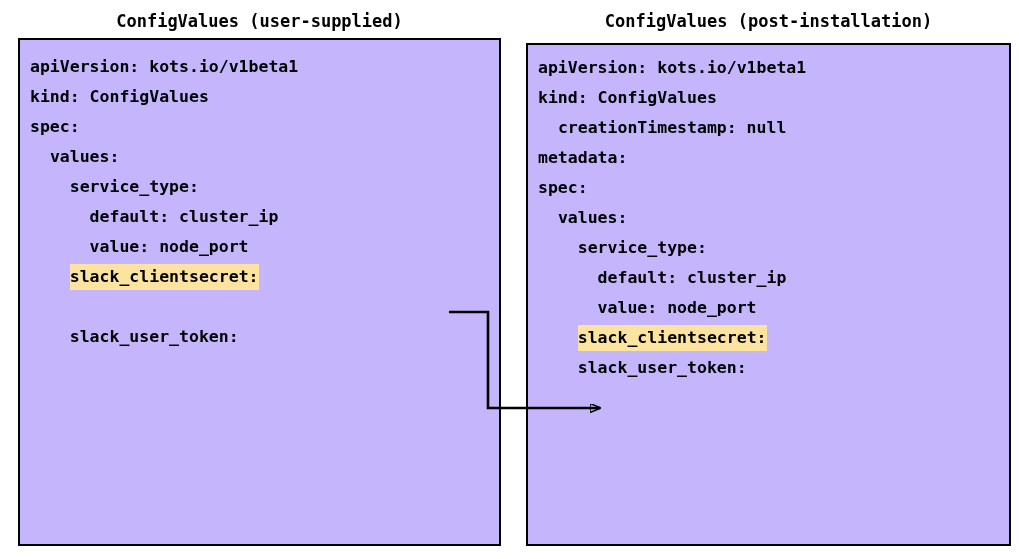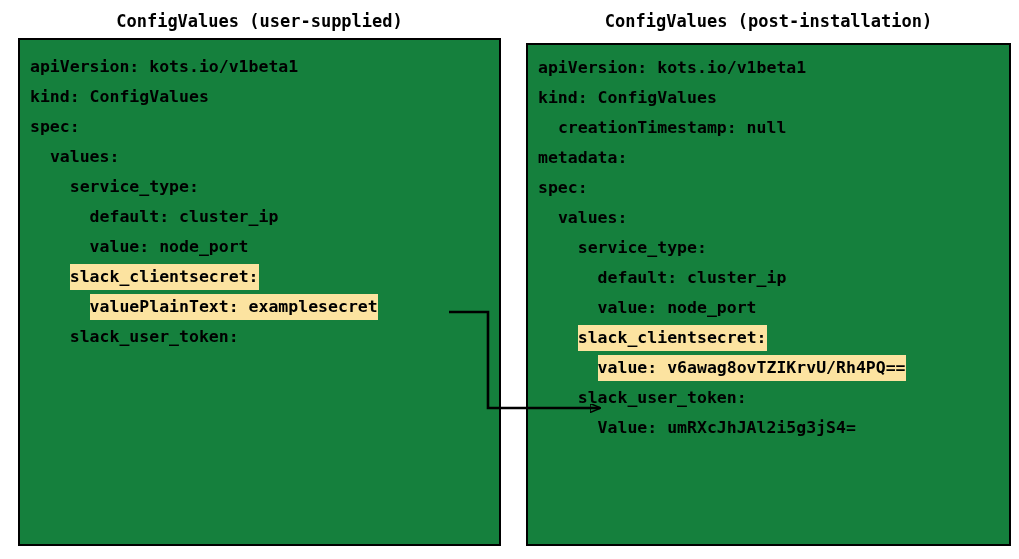--- a/index.html
+++ b/index.html
@@ -33,21 +33,21 @@
     white-space: nowrap;
     text-align: center;
     line-height: 22px;
   }
   #title-left  { left: 10px;  top: 10px; width: 483px; }
   #title-right { left: 518px; top: 10px; width: 485px; text-align: center; }
 
   
   .code-box {
     position: absolute;
-    background: #15803d;
+    background: #c4b5fd;
     border: 2px solid #000000;
     box-sizing: border-box;
     overflow: hidden;
   }
   #box-left  { left: 10px;  top: 38px; width: 483px; height: 508px; }
   #box-right { left: 518px; top: 43px; width: 485px; height: 503px; }
 
   .code-lines {
     position: absolute;
     left: 0; top: 0;
@@ -93,43 +93,41 @@
   <div class="code-box" id="box-left">
     <div class="code-lines">
         <div class="code-line"><span class="seg"></span><span class="seg">apiVersion: kots.io/v1beta1</span></div>
         <div class="code-line"><span class="seg"></span><span class="seg">kind: ConfigValues</span></div>
         <div class="code-line"><span class="seg"></span><span class="seg">spec:</span></div>
         <div class="code-line"><span class="seg">  </span><span class="seg">values:</span></div>
         <div class="code-line"><span class="seg">    </span><span class="seg">service_type:</span></div>
         <div class="code-line"><span class="seg">      </span><span class="seg">default: cluster_ip</span></div>
         <div class="code-line"><span class="seg">      </span><span class="seg">value: node_port</span></div>
         <div class="code-line"><span class="seg">    </span><span class="seg hl">slack_clientsecret:</span></div>
-        <div class="code-line"><span class="seg">      </span><span class="seg hl">valuePlainText: examplesecret</span></div>
+        <div class="code-line"><span class="seg">      </span></div>
         <div class="code-line"><span class="seg">    </span><span class="seg">slack_user_token:</span></div>
         <div class="code-line"><span class="seg">      </span></div>
       </div>
   </div>
 
   <div class="panel-title" id="title-right">ConfigValues (post-installation)</div>
 
   <div class="code-box" id="box-right">
     <div class="code-lines">
         <div class="code-line"><span class="seg"></span><span class="seg">apiVersion: kots.io/v1beta1</span></div>
         <div class="code-line"><span class="seg"></span><span class="seg">kind: ConfigValues</span></div>
         <div class="code-line"><span class="seg">  </span><span class="seg">creationTimestamp: null</span></div>
         <div class="code-line"><span class="seg"></span><span class="seg">metadata:</span></div>
         <div class="code-line"><span class="seg"></span><span class="seg">spec:</span></div>
         <div class="code-line"><span class="seg">  </span><span class="seg">values:</span></div>
         <div class="code-line"><span class="seg">    </span><span class="seg">service_type:</span></div>
         <div class="code-line"><span class="seg">      </span><span class="seg">default: cluster_ip</span></div>
         <div class="code-line"><span class="seg">      </span><span class="seg">value: node_port</span></div>
         <div class="code-line"><span class="seg">    </span><span class="seg hl">slack_clientsecret:</span></div>
-        <div class="code-line"><span class="seg">      </span><span class="seg hl">value: v6awag8ovTZIKrvU/Rh4PQ==</span></div>
         <div class="code-line"><span class="seg">    </span><span class="seg">slack_user_token:</span></div>
-        <div class="code-line"><span class="seg">      </span><span class="seg">Value: umRXcJhJAl2i5g3jS4=</span></div>
       </div>
   </div>
 
   <svg id="connector" viewBox="0 0 1019 559" width="1019" height="559">
     <defs>
       <marker id="arrowhead" markerWidth="11" markerHeight="9" refX="10" refY="4.5" orient="auto" markerUnits="userSpaceOnUse">
         <path d="M0,0 L11,4.5 L0,9 z" fill="none" stroke="#000000" stroke-width="1.6"></path>
       </marker>
     </defs>
     <polyline points="441,312 480,312 480,408 592,408" fill="none" stroke="#000000" stroke-width="2.6" marker-end="url(#arrowhead)"></polyline>

